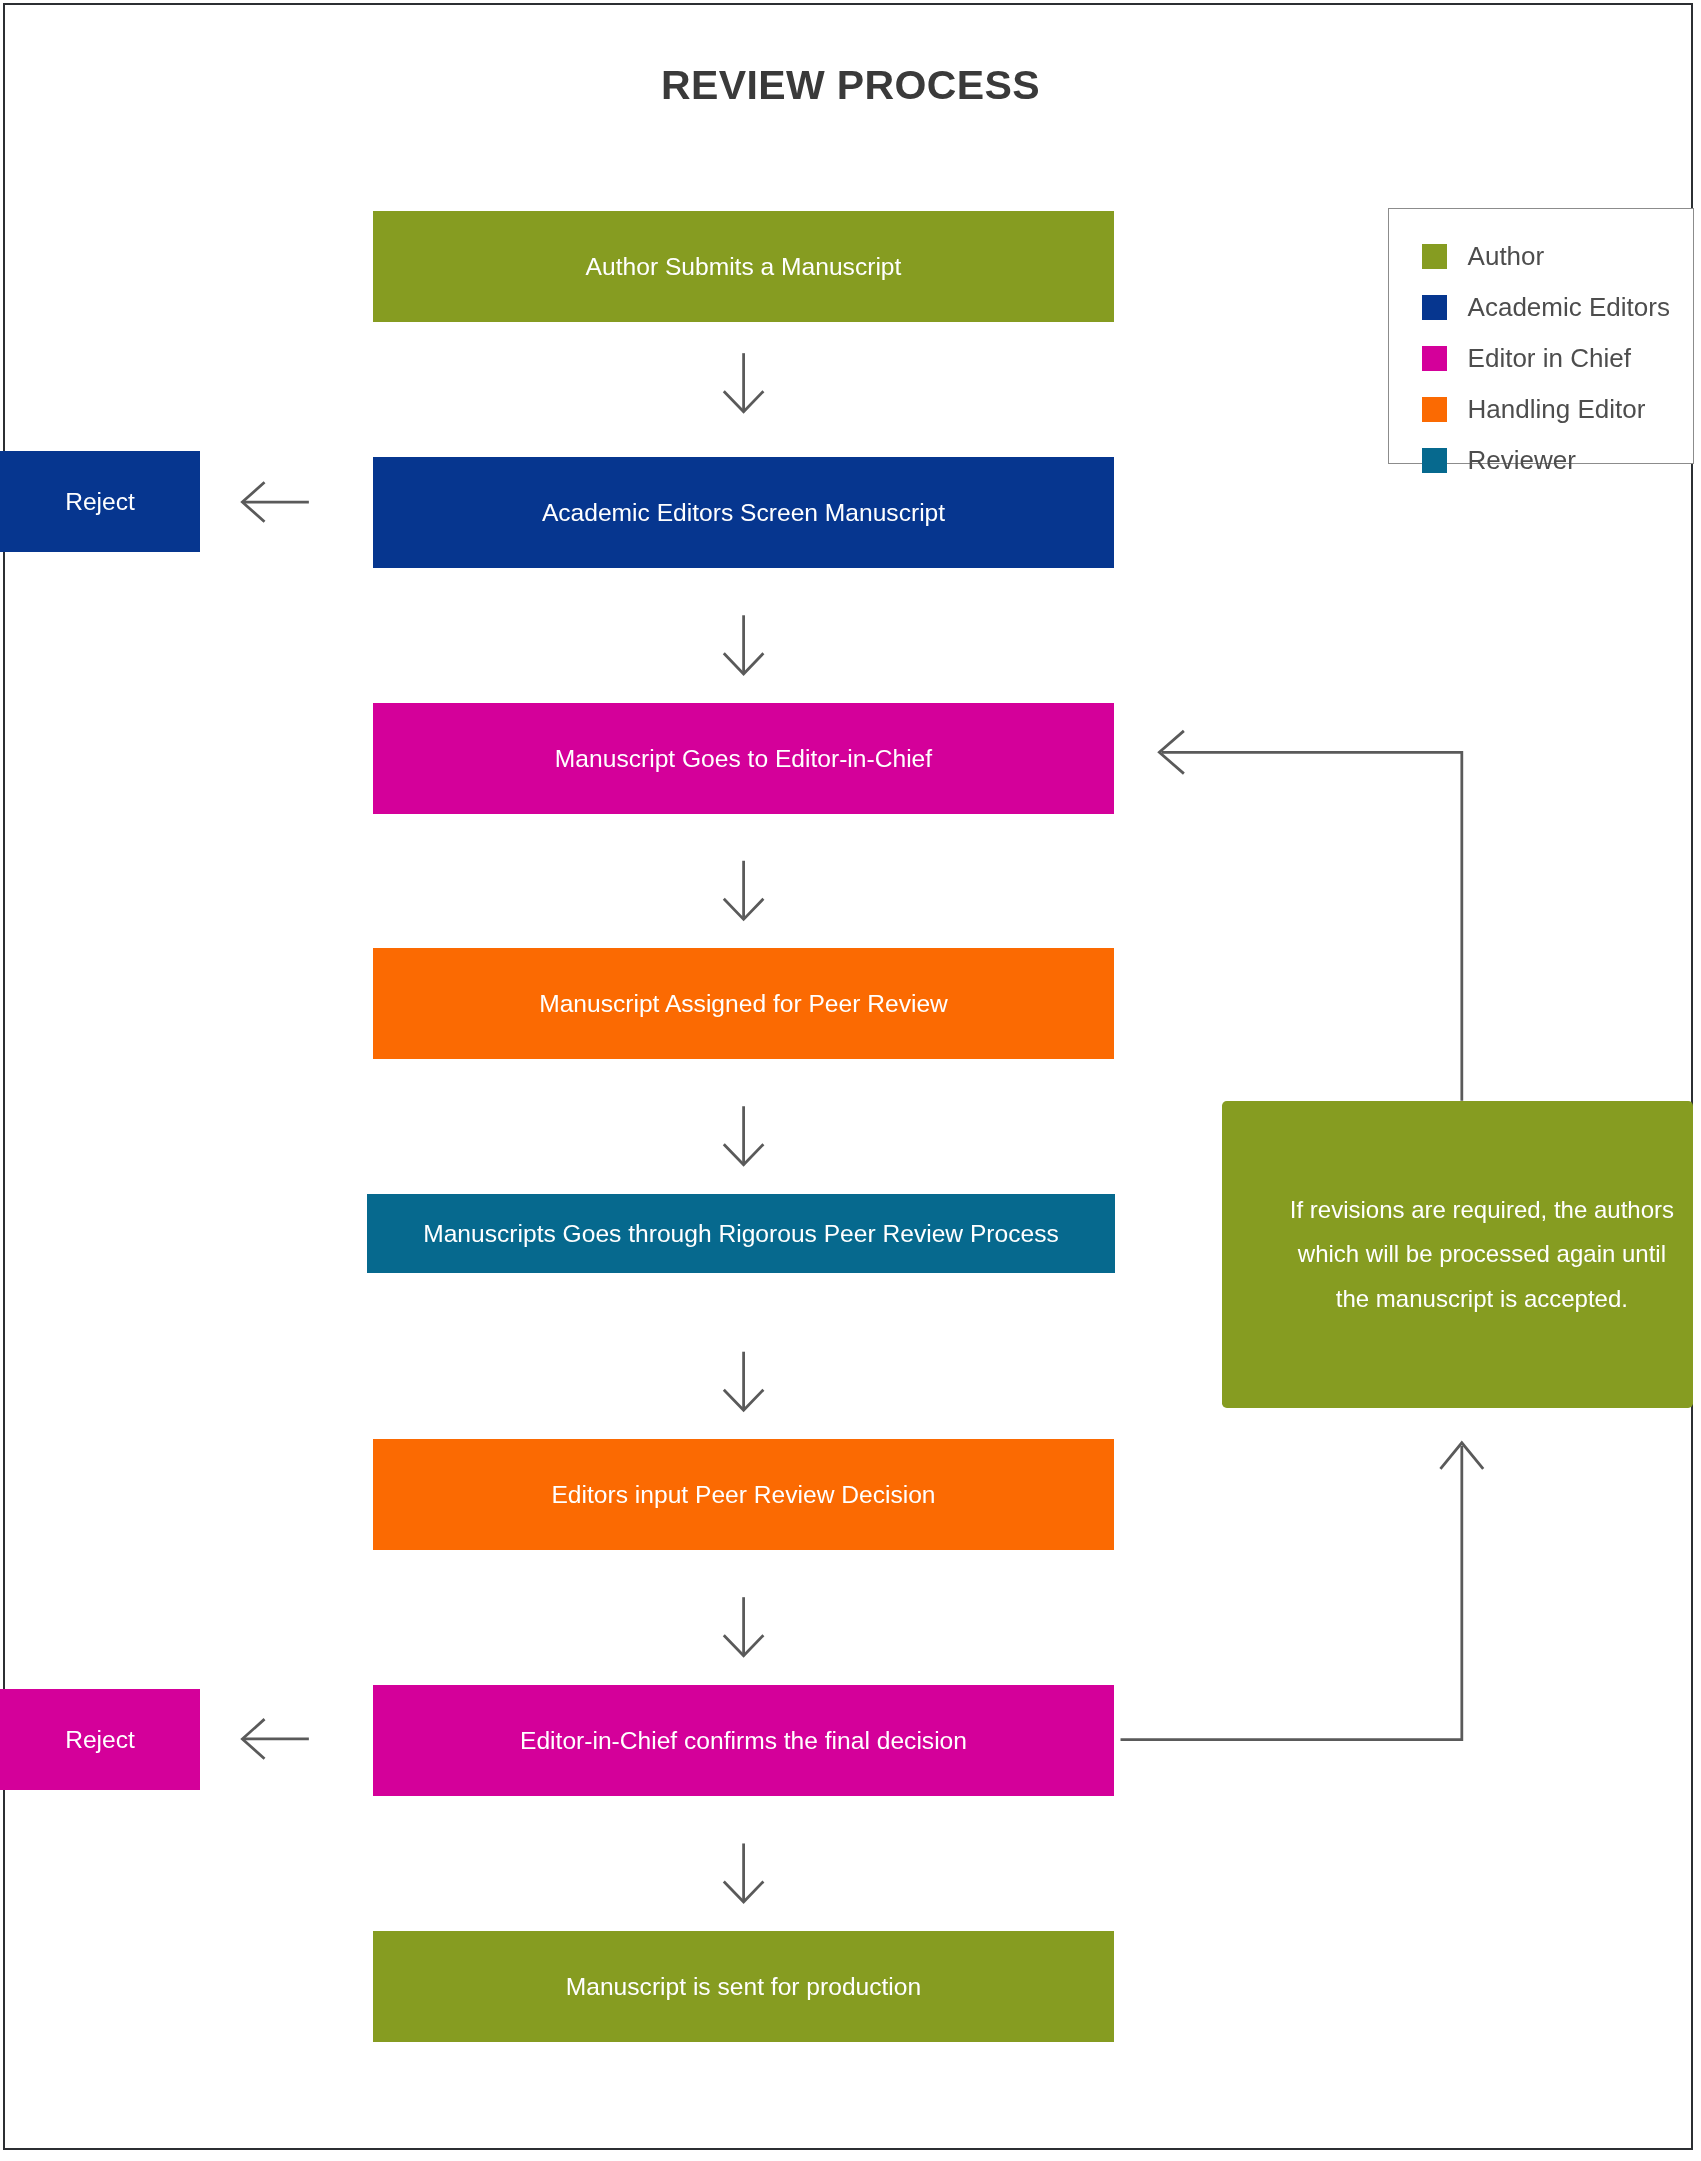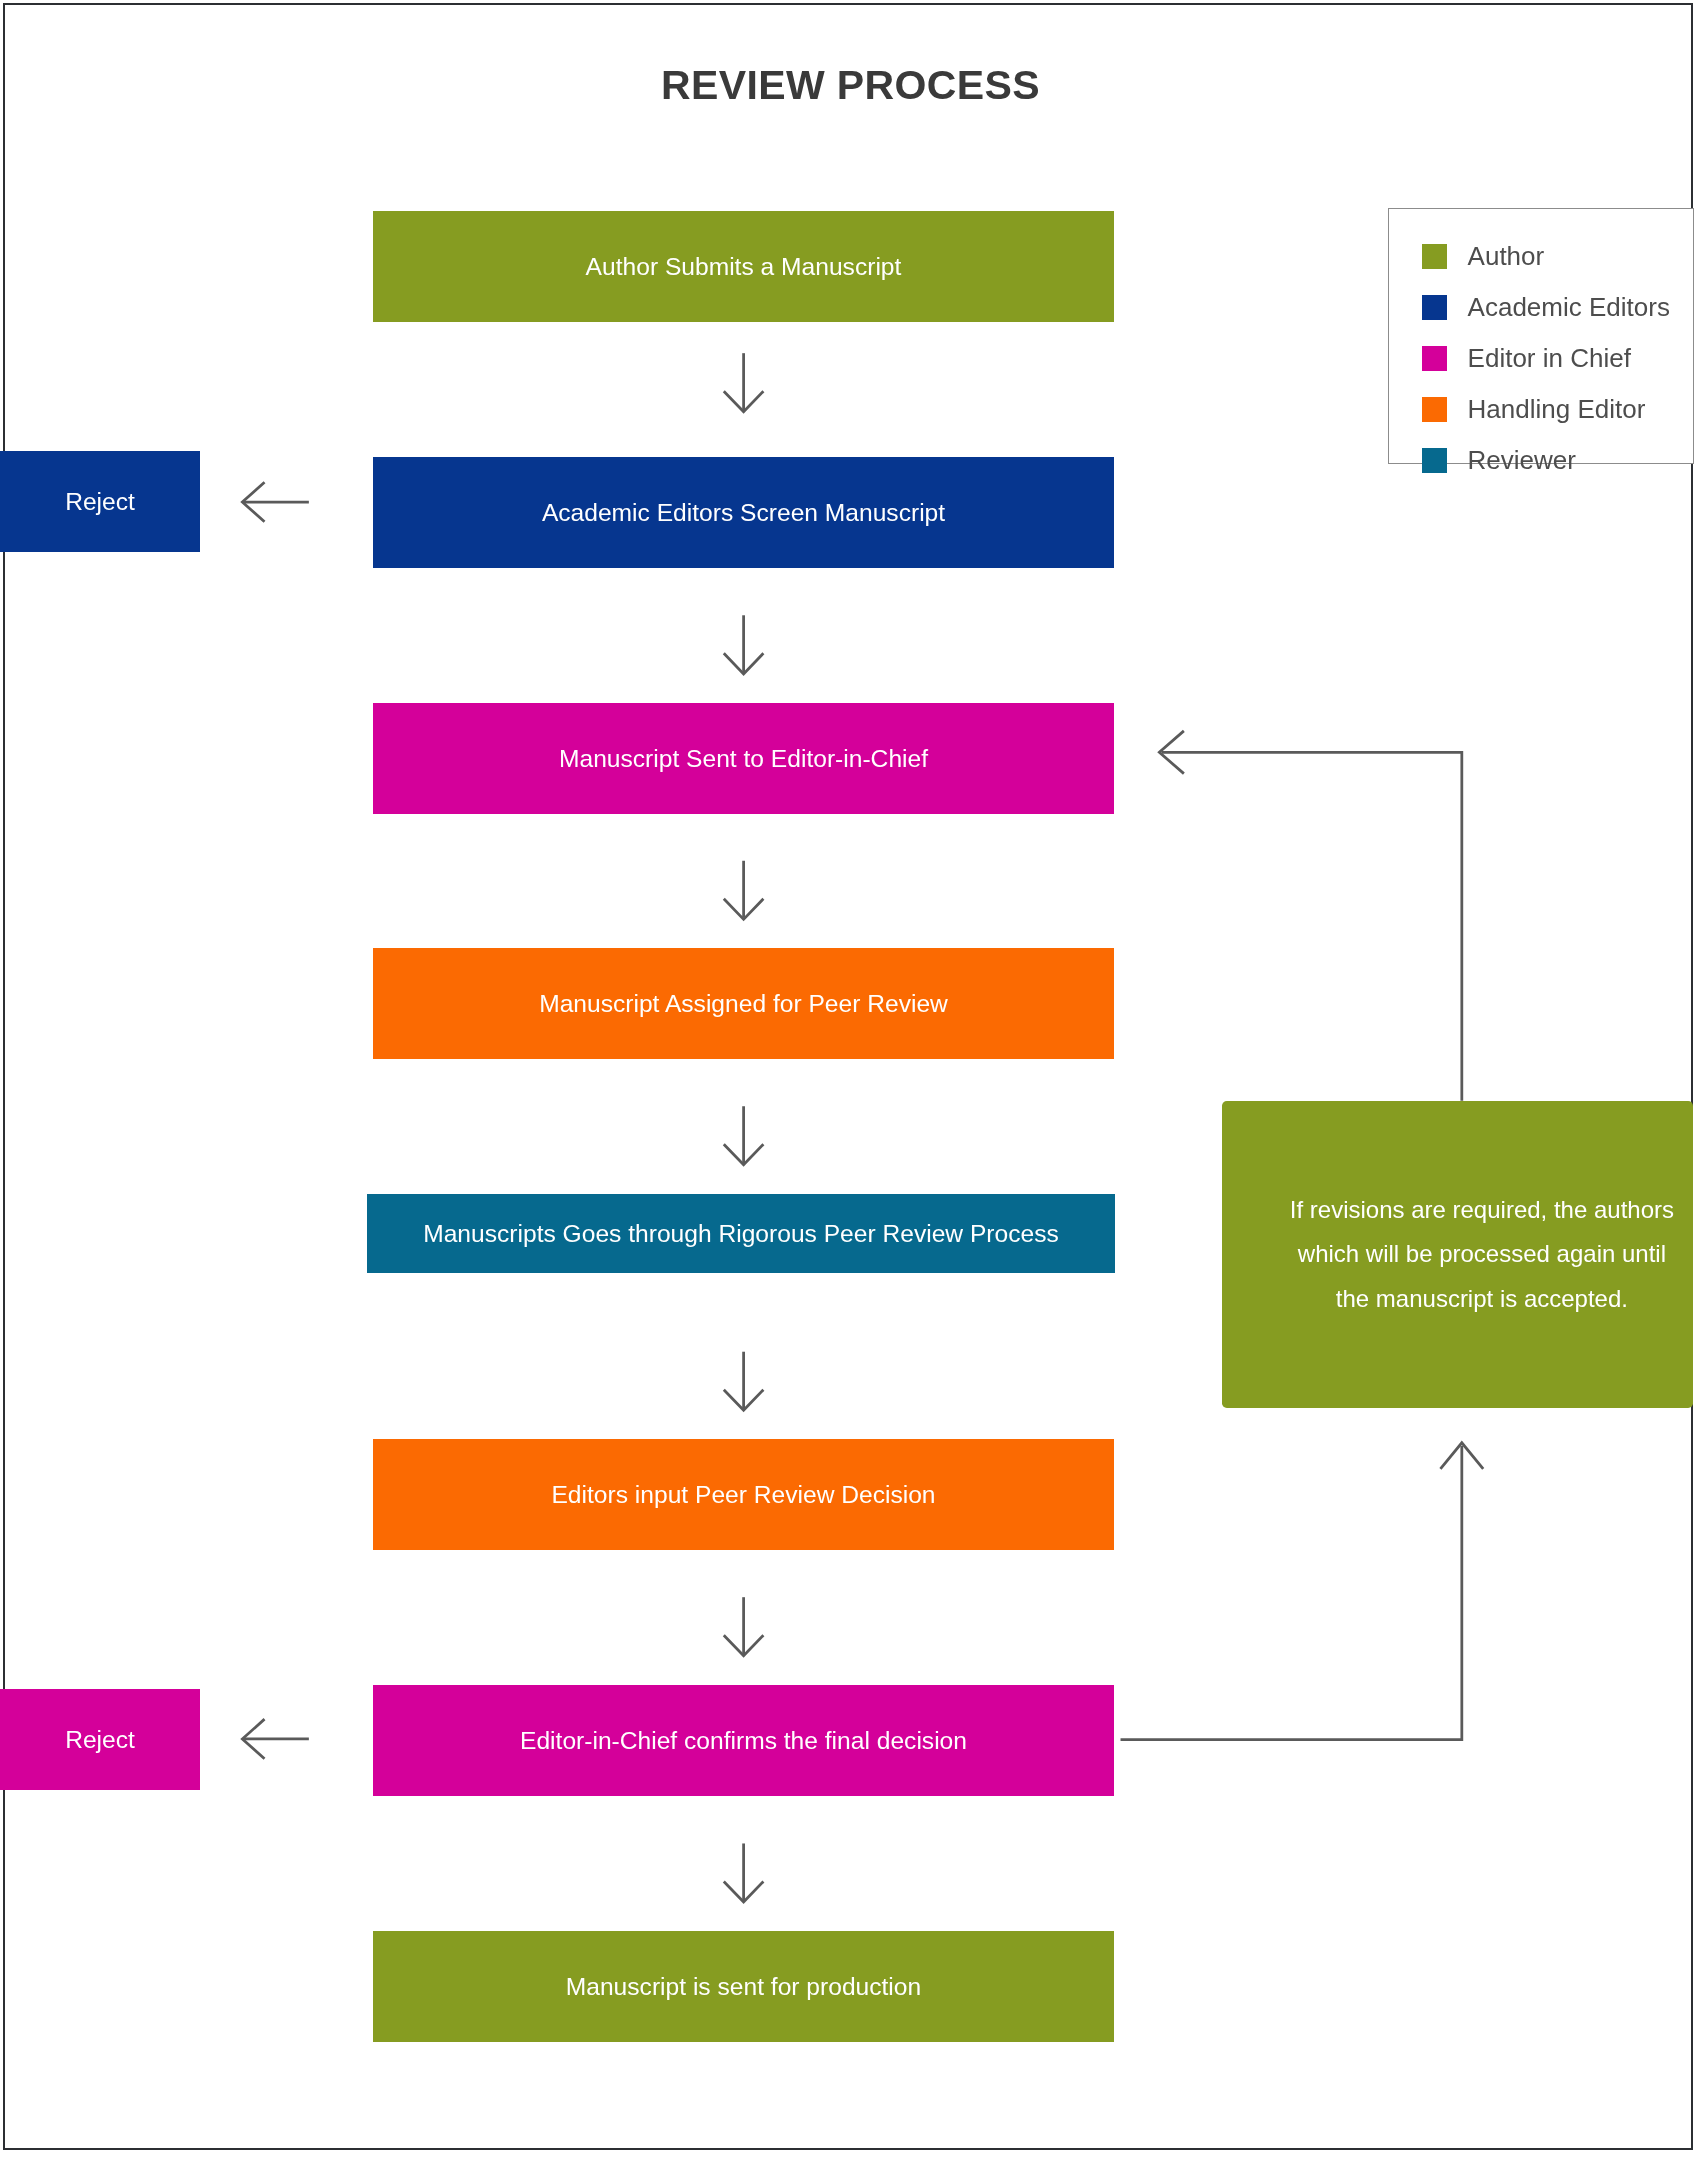--- a/index.html
+++ b/index.html
@@ -164,21 +164,21 @@
 
   <div class="node node-main" style="top: 457px; background: rgb(6, 54, 143);">
     <span>Academic Editors Screen Manuscript</span>
   </div>
 
   <div class="node node-reject" style="top: 451px; background: rgb(6, 54, 143);">
     <span>Reject</span>
   </div>
 
   <div class="node node-main" style="top: 703px; background: rgb(212, 0, 154);">
-    <span>Manuscript Sent to Editor-in-Chief</span>
+    <span>Manuscript Goes to Editor-in-Chief</span>
   </div>
 
   <div class="node node-main" style="top: 948px; background: rgb(251, 106, 2);">
     <span>Manuscript Assigned for Peer Review</span>
   </div>
 
   <div class="node node-wide" style="top: 1194px; background: rgb(6, 105, 142);">
     <span>Manuscripts Goes through Rigorous Peer Review Process</span>
   </div>
 

